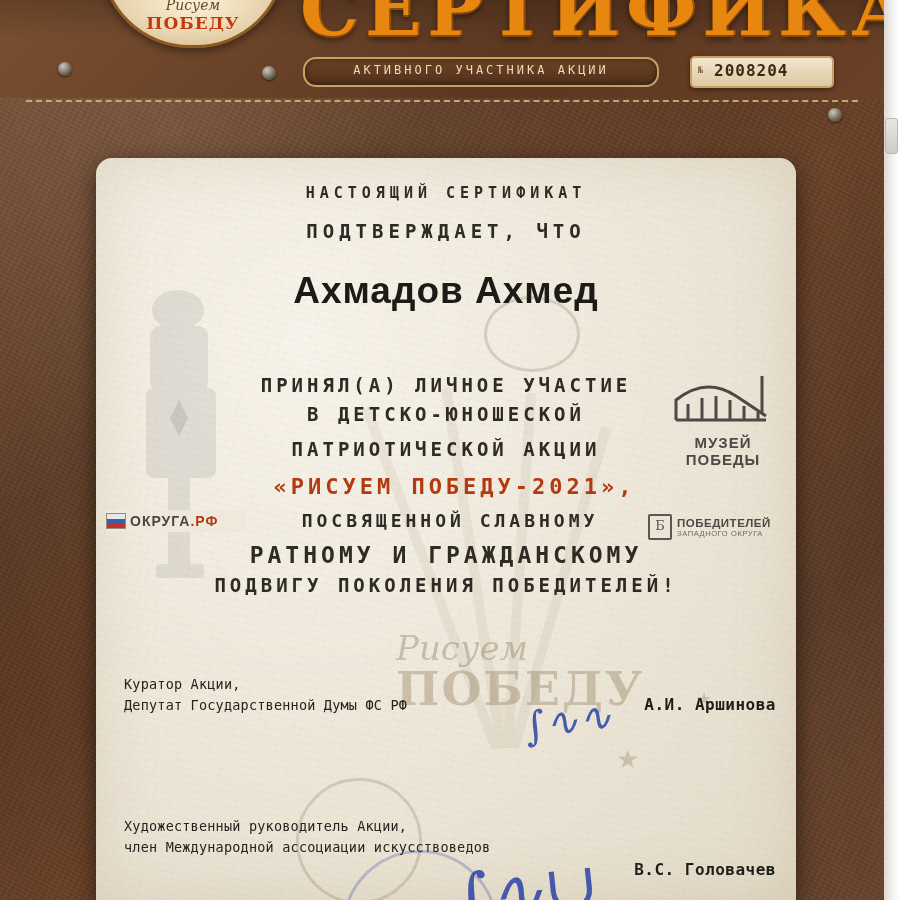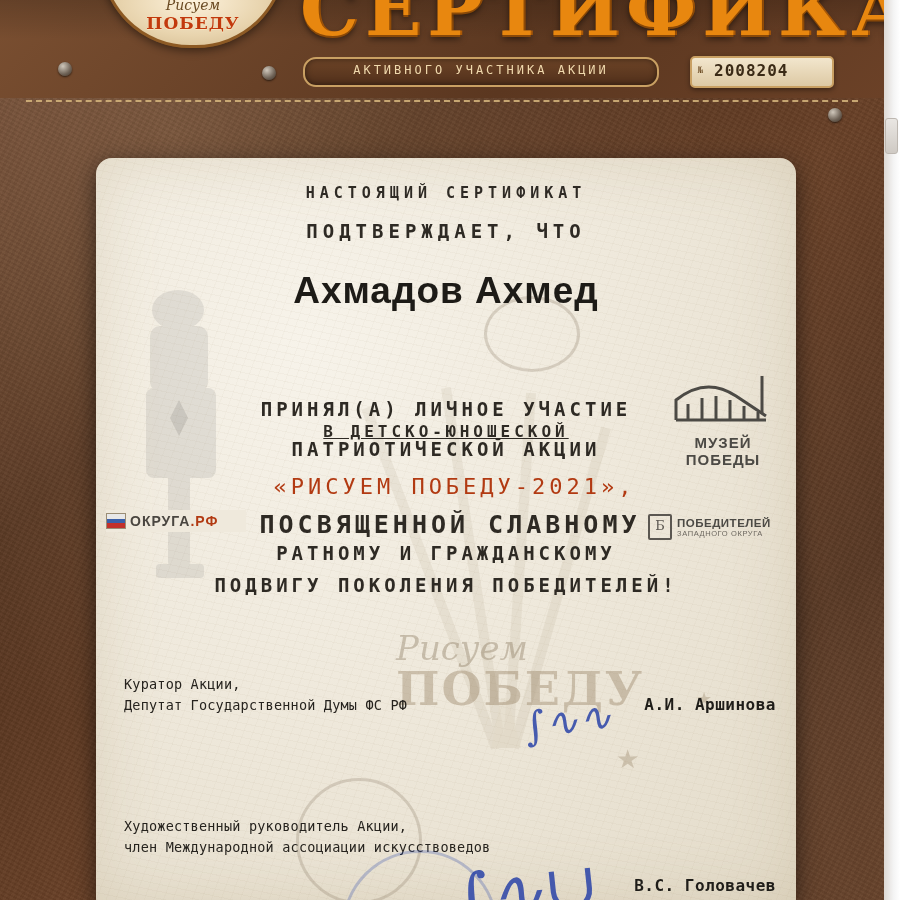--- a/index.html
+++ b/index.html
@@ -269,36 +269,36 @@
     left: 0; right: 0;
     top: 112px;
     text-align: center;
     font-family: "Liberation Sans", sans-serif;
     font-weight: bold;
     font-size: 37px;
     letter-spacing: 1px;
     color: #1d1b17;
   }
 
-  .body1 { top: 216px; font-size: 19px; letter-spacing: 4px; margin-top: 24px; }
-  .body2 { top: 264px; font-size: 16px; letter-spacing: 4px; text-decoration: underline; }
+  .body1 { top: 216px; font-size: 19px; letter-spacing: 4px; }
+  .body2 { top: 245px; font-size: 19px; letter-spacing: 4px; }
   .body3 { top: 280px; font-size: 19px; letter-spacing: 4px; }
   .campaign {
     position: absolute;
     left: 17px; right: 0;
     top: 316px;
     text-align: center;
     font-family: "DejaVu Sans Mono", monospace;
-    font-weight: normal;
+    font-weight: bold;
     font-size: 22px;
     letter-spacing: 4px;
     color: #b23a12;
   }
-  .body4 { top: 352px; font-size: 25px; letter-spacing: 4px; padding-left: 8px; }
-  .body5 { top: 384px; font-size: 19px; letter-spacing: 4px; }
+  .body4 { top: 352px; font-size: 18px; letter-spacing: 4px; padding-left: 8px; }
+  .body5 { top: 384px; font-size: 23px; letter-spacing: 4px; }
   .body6 { top: 416px; font-size: 19px; letter-spacing: 4px; }
 
   
   .logo-museum {
     position: absolute;
     right: 18px;
     top: 212px;
     width: 110px;
     height: 100px;
     text-align: center;
@@ -393,21 +393,21 @@
   .sig-name {
     position: absolute;
     right: 0;
     top: 21px;
     font-family: "DejaVu Sans Mono", monospace;
     font-weight: bold;
     font-size: 16px;
     letter-spacing: .5px;
     color: #1f1d19;
   }
-  .sig-2 .sig-name { top: 60px; }
+  .sig-2 .sig-name { top: 44px; }
 
   .ink {
     position: absolute;
     font-family: "DejaVu Serif", serif;
     font-style: italic;
     color: #2a43a8;
     opacity: .85;
     pointer-events: none;
   }
   .ink-1 { left: 400px; top: 24px; font-size: 40px; transform: rotate(-8deg); }

